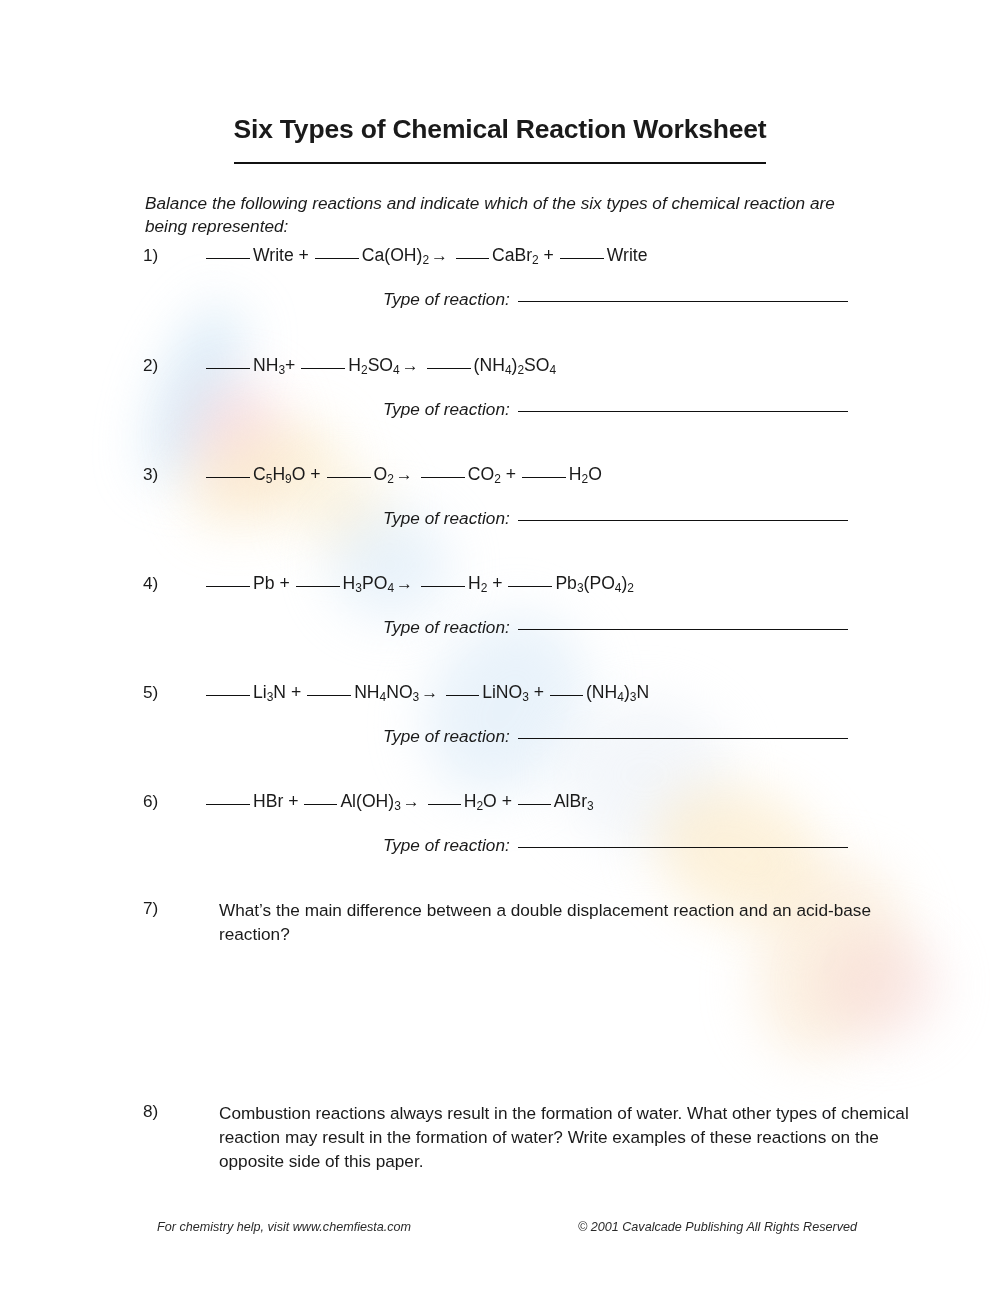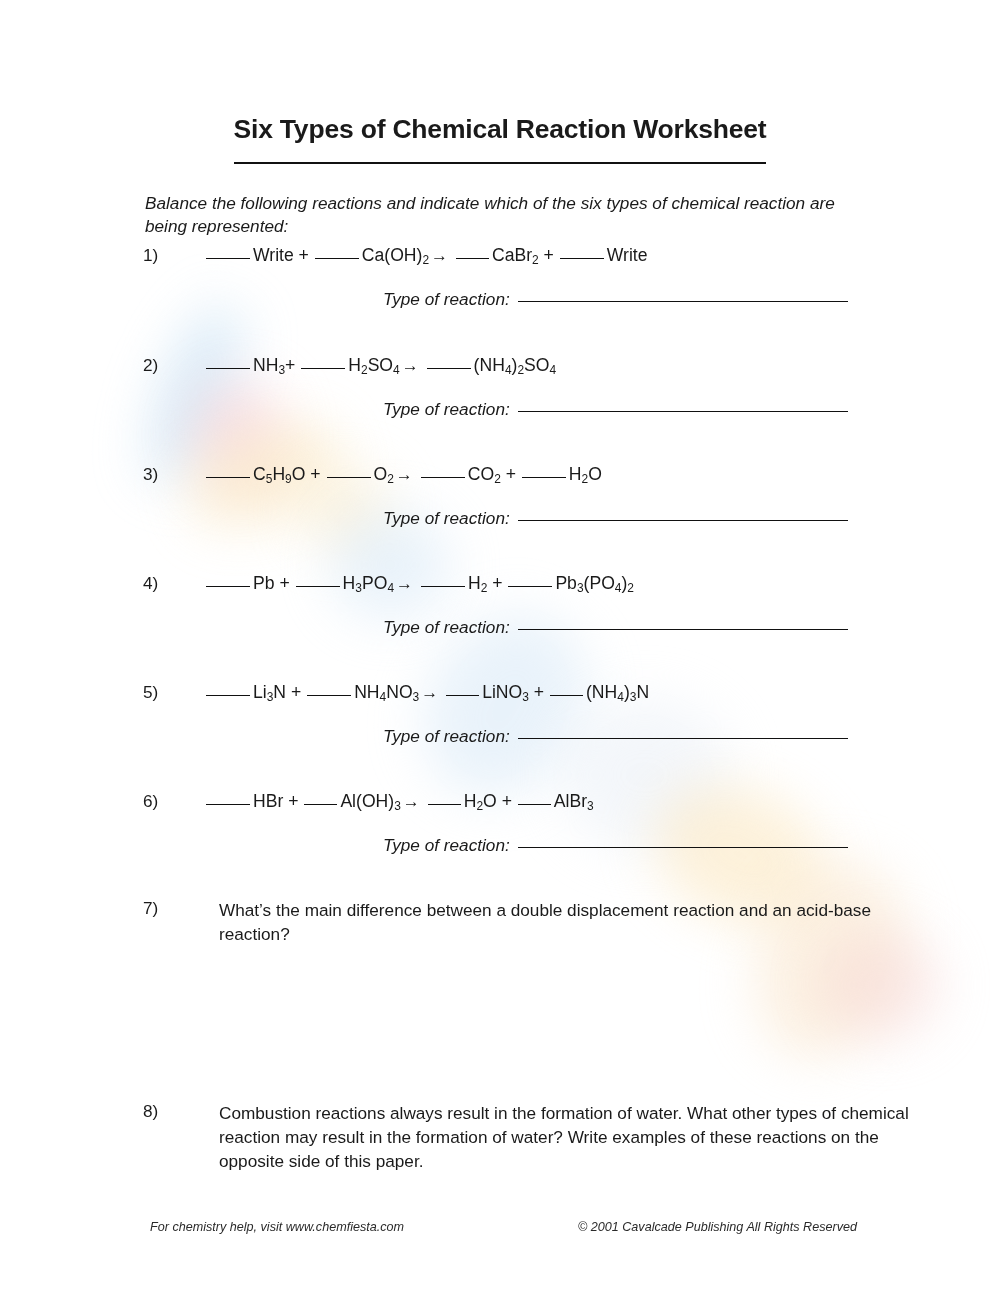--- a/index.html
+++ b/index.html
@@ -150,21 +150,21 @@
   
   .footer {
     position: absolute;
     left: 145px;
     top: 1220px;
     width: 712px;
     font-size: 12.6px;
     font-style: italic;
     color: #2a2a2a;
   }
-  .footer .left  { position: absolute; left: 5px;  top: 0; white-space: nowrap; }
+  .footer .left  { position: absolute; left: 12px;  top: 0; white-space: nowrap; }
   .footer .right { position: absolute; right: 0; top: 0; white-space: nowrap; }
 </style>
 </head>
 <body>
 
 <div class="watermark">
   <div class="blob b1"></div>
   <div class="blob b2"></div>
   <div class="blob b3"></div>
   <div class="blob b10"></div>

